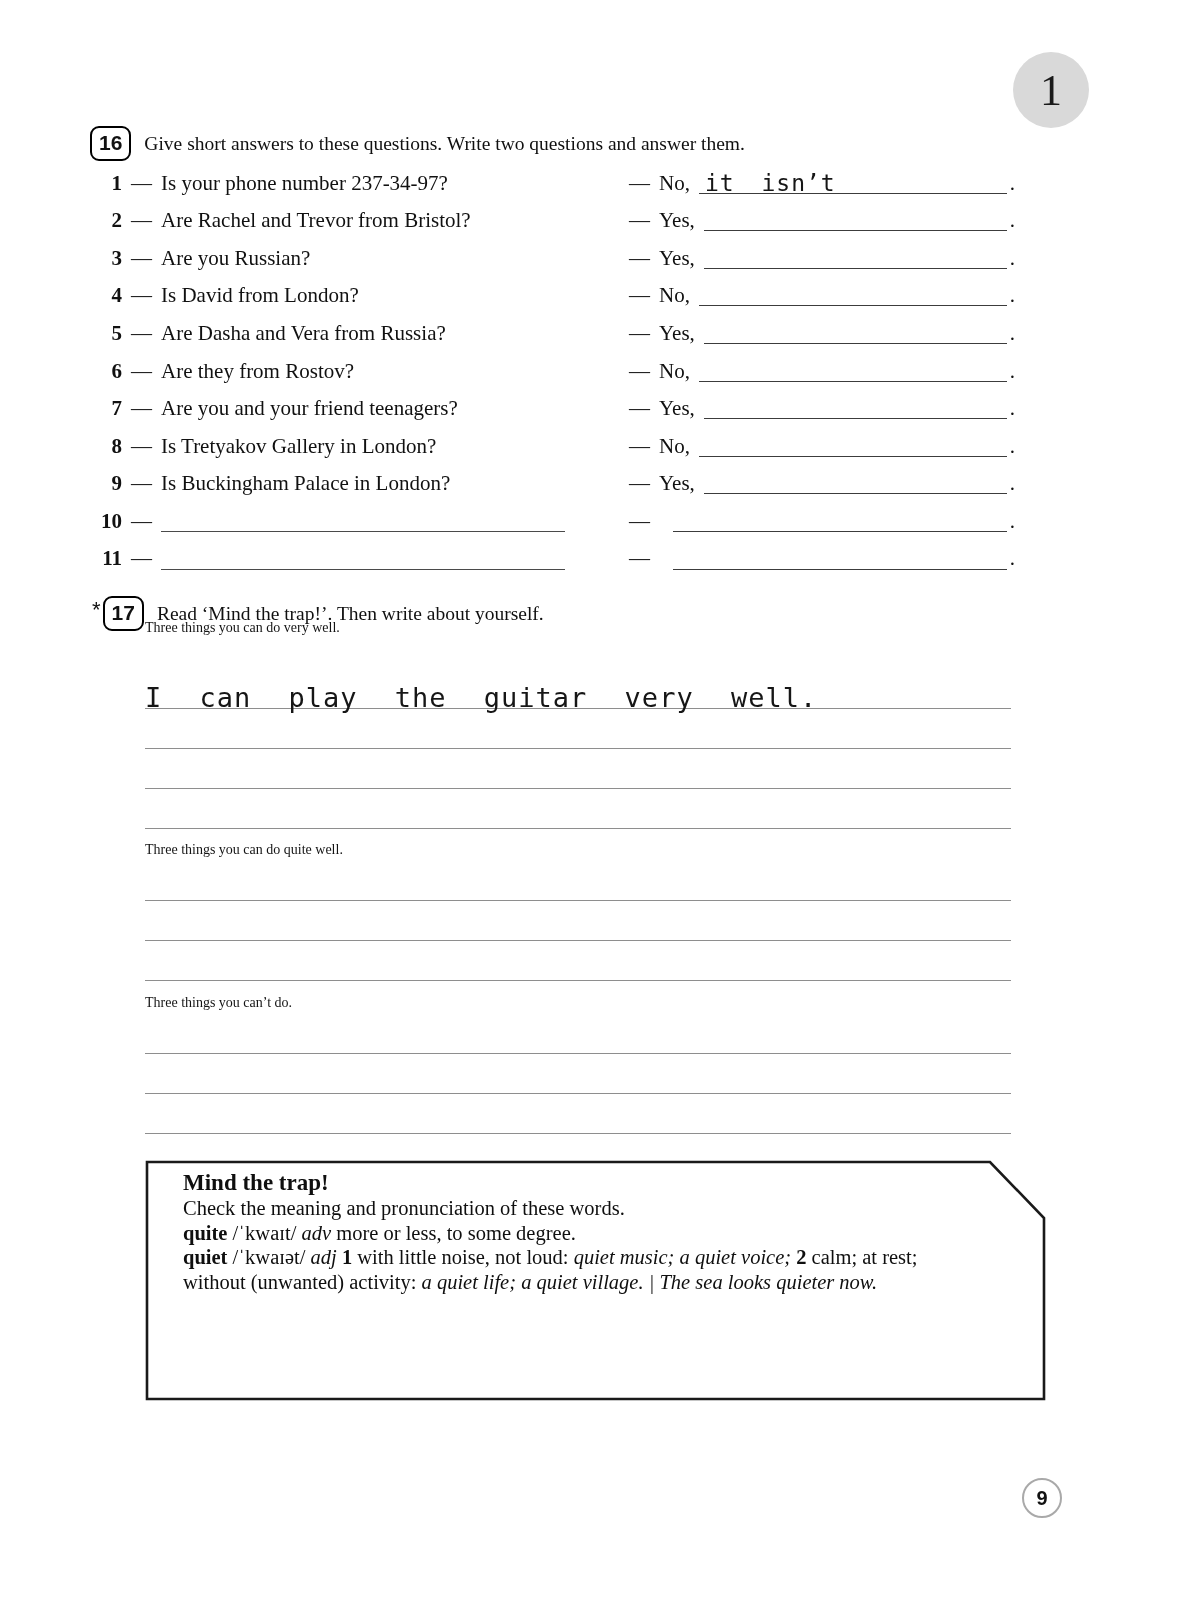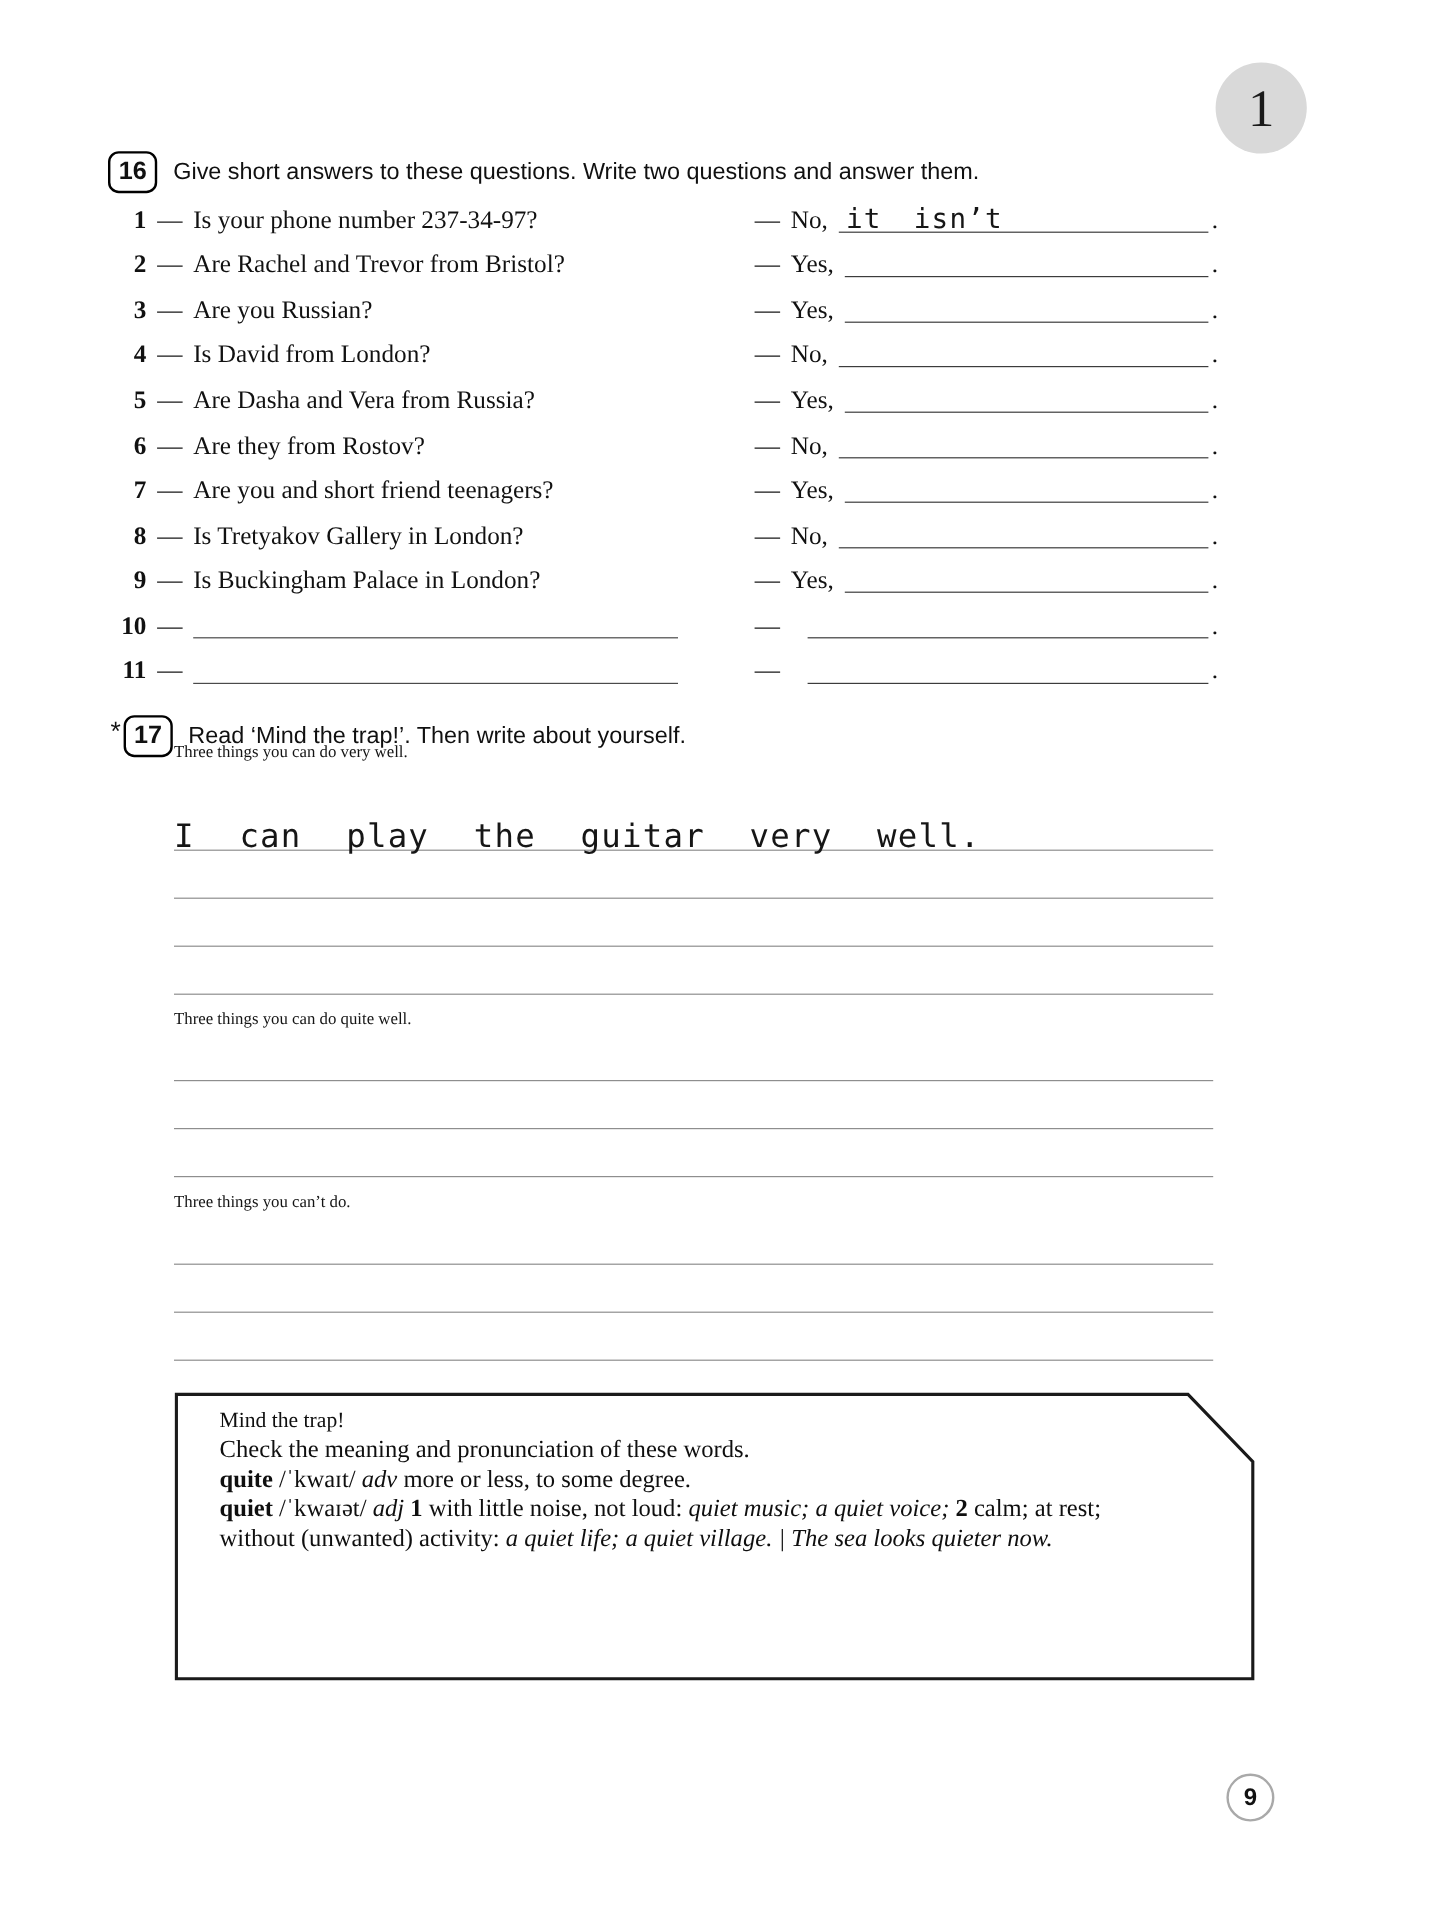--- a/index.html
+++ b/index.html
@@ -16,21 +16,21 @@
   
   .ex-header{position:absolute;display:flex;align-items:center;}
   .ex16-header{left:90px;top:126px;}
   .ex17-header{left:92px;top:596px;}
   .star{font-family:"Liberation Sans",sans-serif;font-size:22px;margin-right:2px;position:relative;top:-4px;}
   .num-box{
     border:2.5px solid #000;border-radius:9px;padding:1px 7px 2px 7px;
     font-family:"Liberation Sans",sans-serif;font-weight:bold;font-size:21px;line-height:28px;
   }
   .ex-instruction{
-    font-family:Liberation Sans, sans-serif;font-size:19.5px;margin-left:13px;color:#101010;
+    font-family:Liberation Serif, serif;font-size:19.5px;margin-left:13px;color:#101010;
   }
   
   .qrows{position:absolute;left:90px;top:163px;width:925px;}
   .qrow{display:flex;height:37.6px;font-size:21px;}
   .qleft{width:530px;display:flex;align-items:flex-end;padding-bottom:7px;}
   .qnum{width:32px;text-align:right;font-weight:bold;flex:none;line-height:1.05;}
   .qdash{margin:0 9px;flex:none;line-height:1.05;}
   .qtext{line-height:1.05;white-space:nowrap;}
   .qblank{flex:1;border-bottom:1.6px solid #4a4a4a;height:24px;margin-right:55px;}
   .aright{flex:1;display:flex;align-items:flex-end;padding-bottom:7px;}
@@ -54,21 +54,21 @@
     font-family:"DejaVu Sans Mono",monospace;font-size:27px;line-height:1;
     letter-spacing:1px;word-spacing:20px;position:relative;bottom:-3px;white-space:nowrap;color:#161616;
   }
   
   .trap{position:absolute;left:145px;top:1160px;width:902px;height:242px;}
   .trap svg{position:absolute;left:0;top:0;}
   .trap-content{
     position:absolute;left:38px;top:11px;width:802px;
     font-size:20.5px;line-height:24.8px;color:#0f0f0f;
   }
-  .trap-title{font-weight:normal;font-size:18px;}
+  .trap-title{font-weight:bold;font-size:23px;}
   .b{font-weight:bold;}
   .i{font-style:italic;}
   
   .page-num{
     position:absolute;left:1022px;top:1478px;width:40px;height:40px;border-radius:50%;
     border:2px solid #a9a9a9;box-sizing:border-box;display:flex;align-items:center;justify-content:center;
     font-family:"Liberation Sans",sans-serif;font-size:20px;font-weight:600;color:#111;background:#fff;
   }
 </style>
 </head>
@@ -170,21 +170,21 @@
         <span class="aprefix">No,</span>
         <span class="ablank"></span>
         <span class="aperiod">.</span>
       </div>
     </div>
 
     <div class="qrow">
       <div class="qleft">
         <span class="qnum">7</span>
         <span class="qdash">—</span>
-        <span class="qtext">Are you and short friend teenagers?</span>
+        <span class="qtext">Are you and your friend teenagers?</span>
       </div>
       <div class="aright">
         <span class="qdash">—</span>
         <span class="aprefix">Yes,</span>
         <span class="ablank"></span>
         <span class="aperiod">.</span>
       </div>
     </div>
 
     <div class="qrow">

